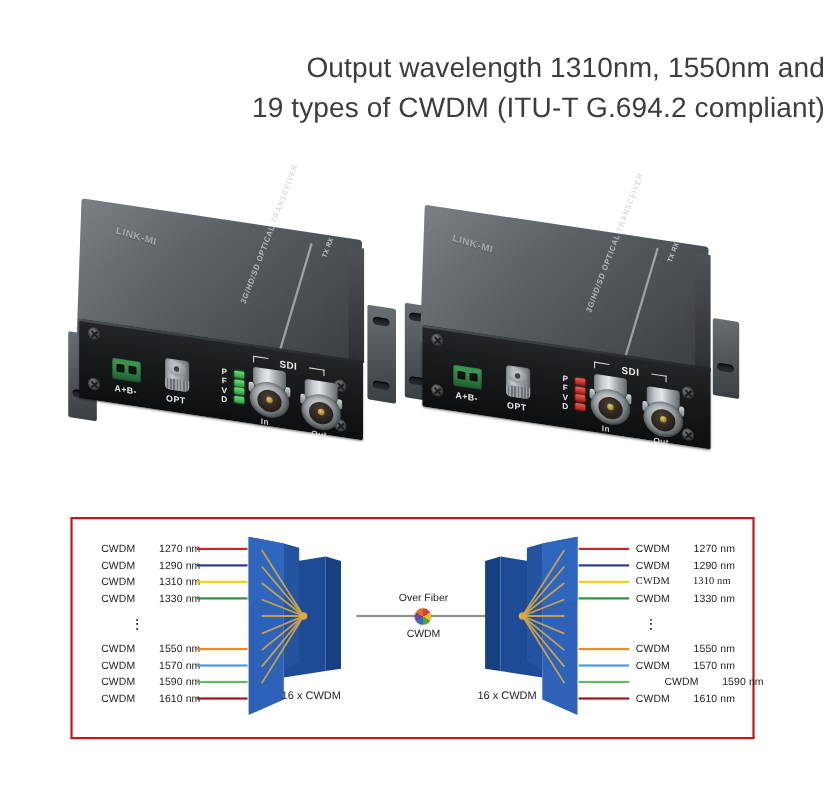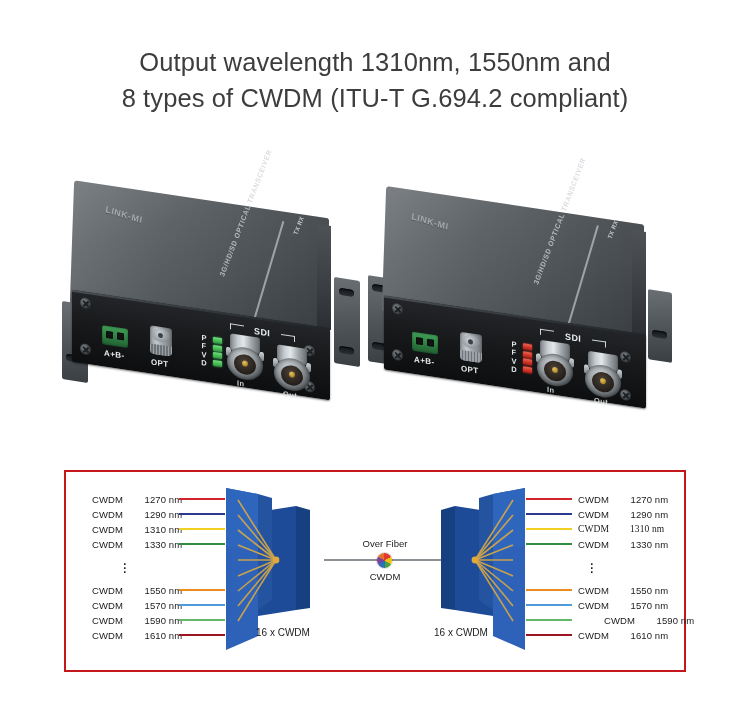--- a/index.html
+++ b/index.html
@@ -9,21 +9,21 @@
     background:#ffffff;
   }
 
   
   #heading{
     position:absolute;left:0;top:44px;width:750px;
     text-align:center;color:#3d3d3d;
     font-size:25.5px;line-height:36px;font-weight:400;
     letter-spacing:0.1px;
   }
-  #heading .hl{display:block;white-space:nowrap;}
+  #heading .hl{display:block;white-space:nowrap;text-align:right;}
 
   
   #photo{
     position:absolute;left:0;top:195px;width:750px;height:240px;
     background:#ffffff;
   }
   .device{position:absolute;}
 
   
   .lid{
@@ -211,21 +211,21 @@
   .mux-cap{
     position:absolute;color:#1b1b1b;font-size:10px;white-space:nowrap;
   }
   .muxwrap{position:absolute;}
 </style>
 </head>
 <body>
 
 <div id="heading">
   <span class="hl">Output wavelength 1310nm, 1550nm and</span>
-  <span class="hl">8 types of CWDM (ITU-T G.694.2 compliant)</span>
+  <span class="hl">19 types of CWDM (ITU-T G.694.2 compliant)</span>
 </div>
 
 <div id="photo">
 
   <div class="device" style="left:62px;top:0px;width:290px;height:210px;">
 
     <div class="ear" style="left:0px;top:108px;width:26px;height:78px;transform:skewY(9deg);">
       <div class="slot" style="left:4px;top:52px;"></div>
     </div>
 

